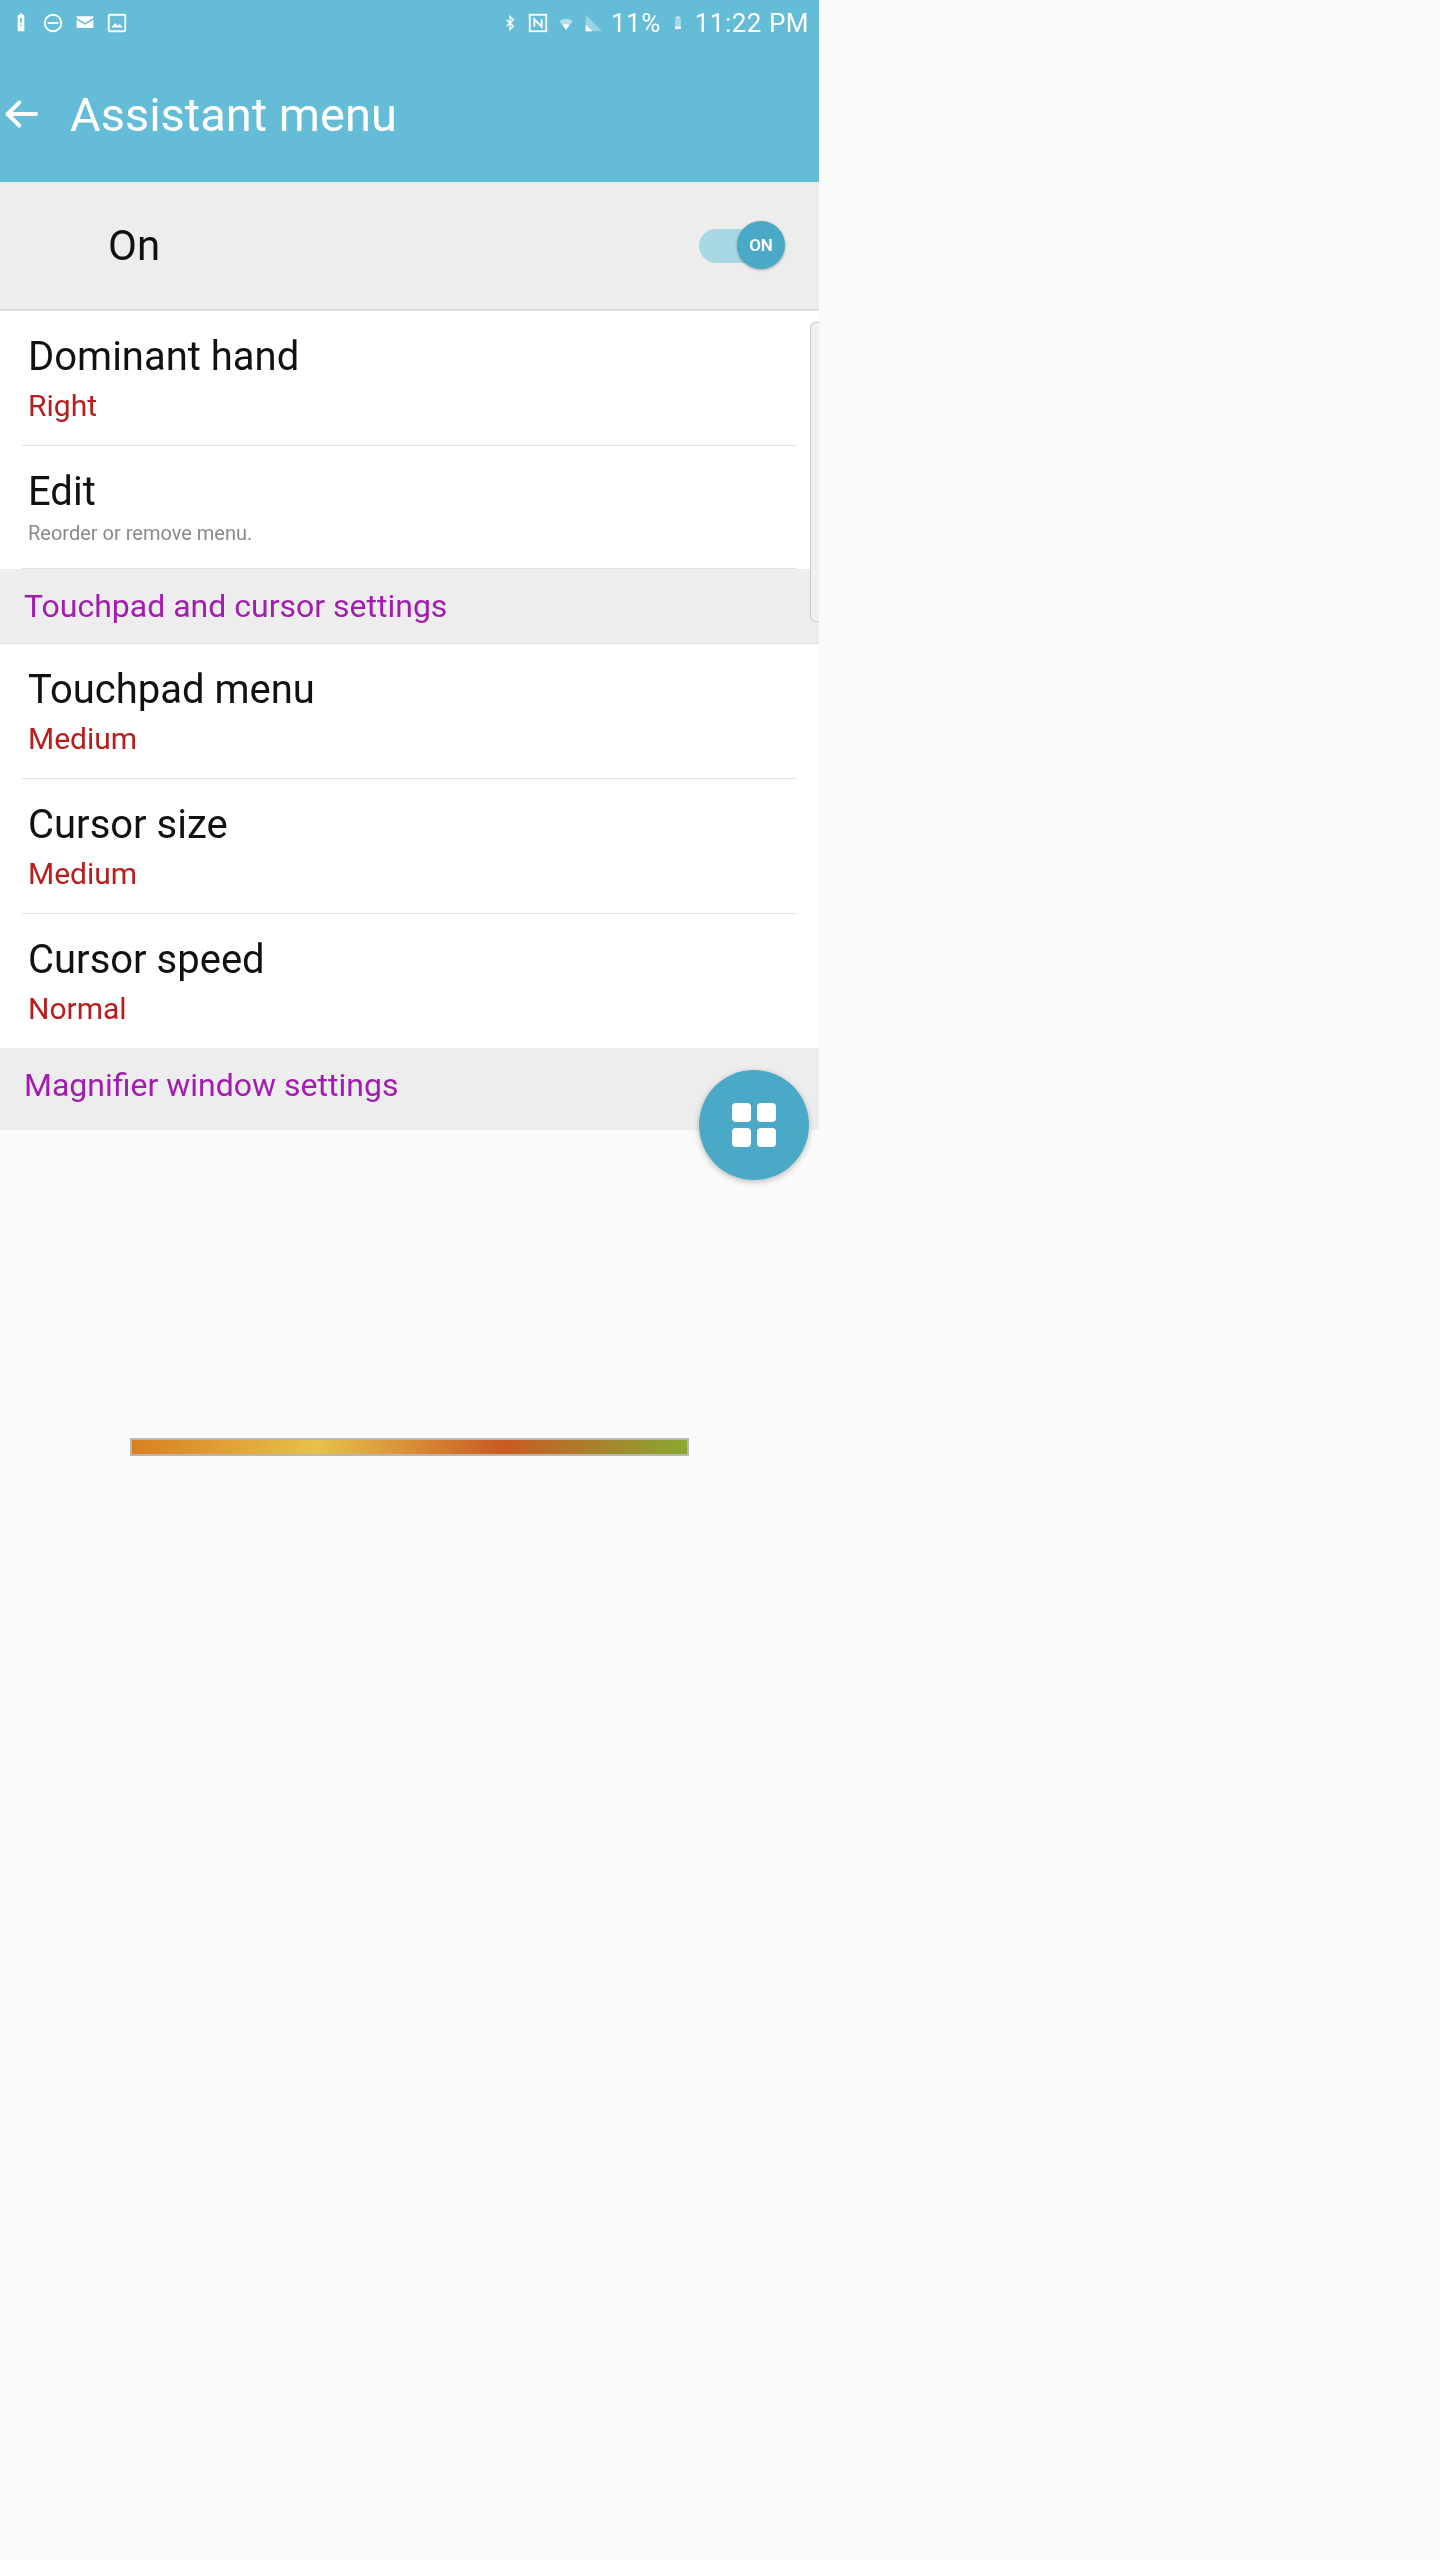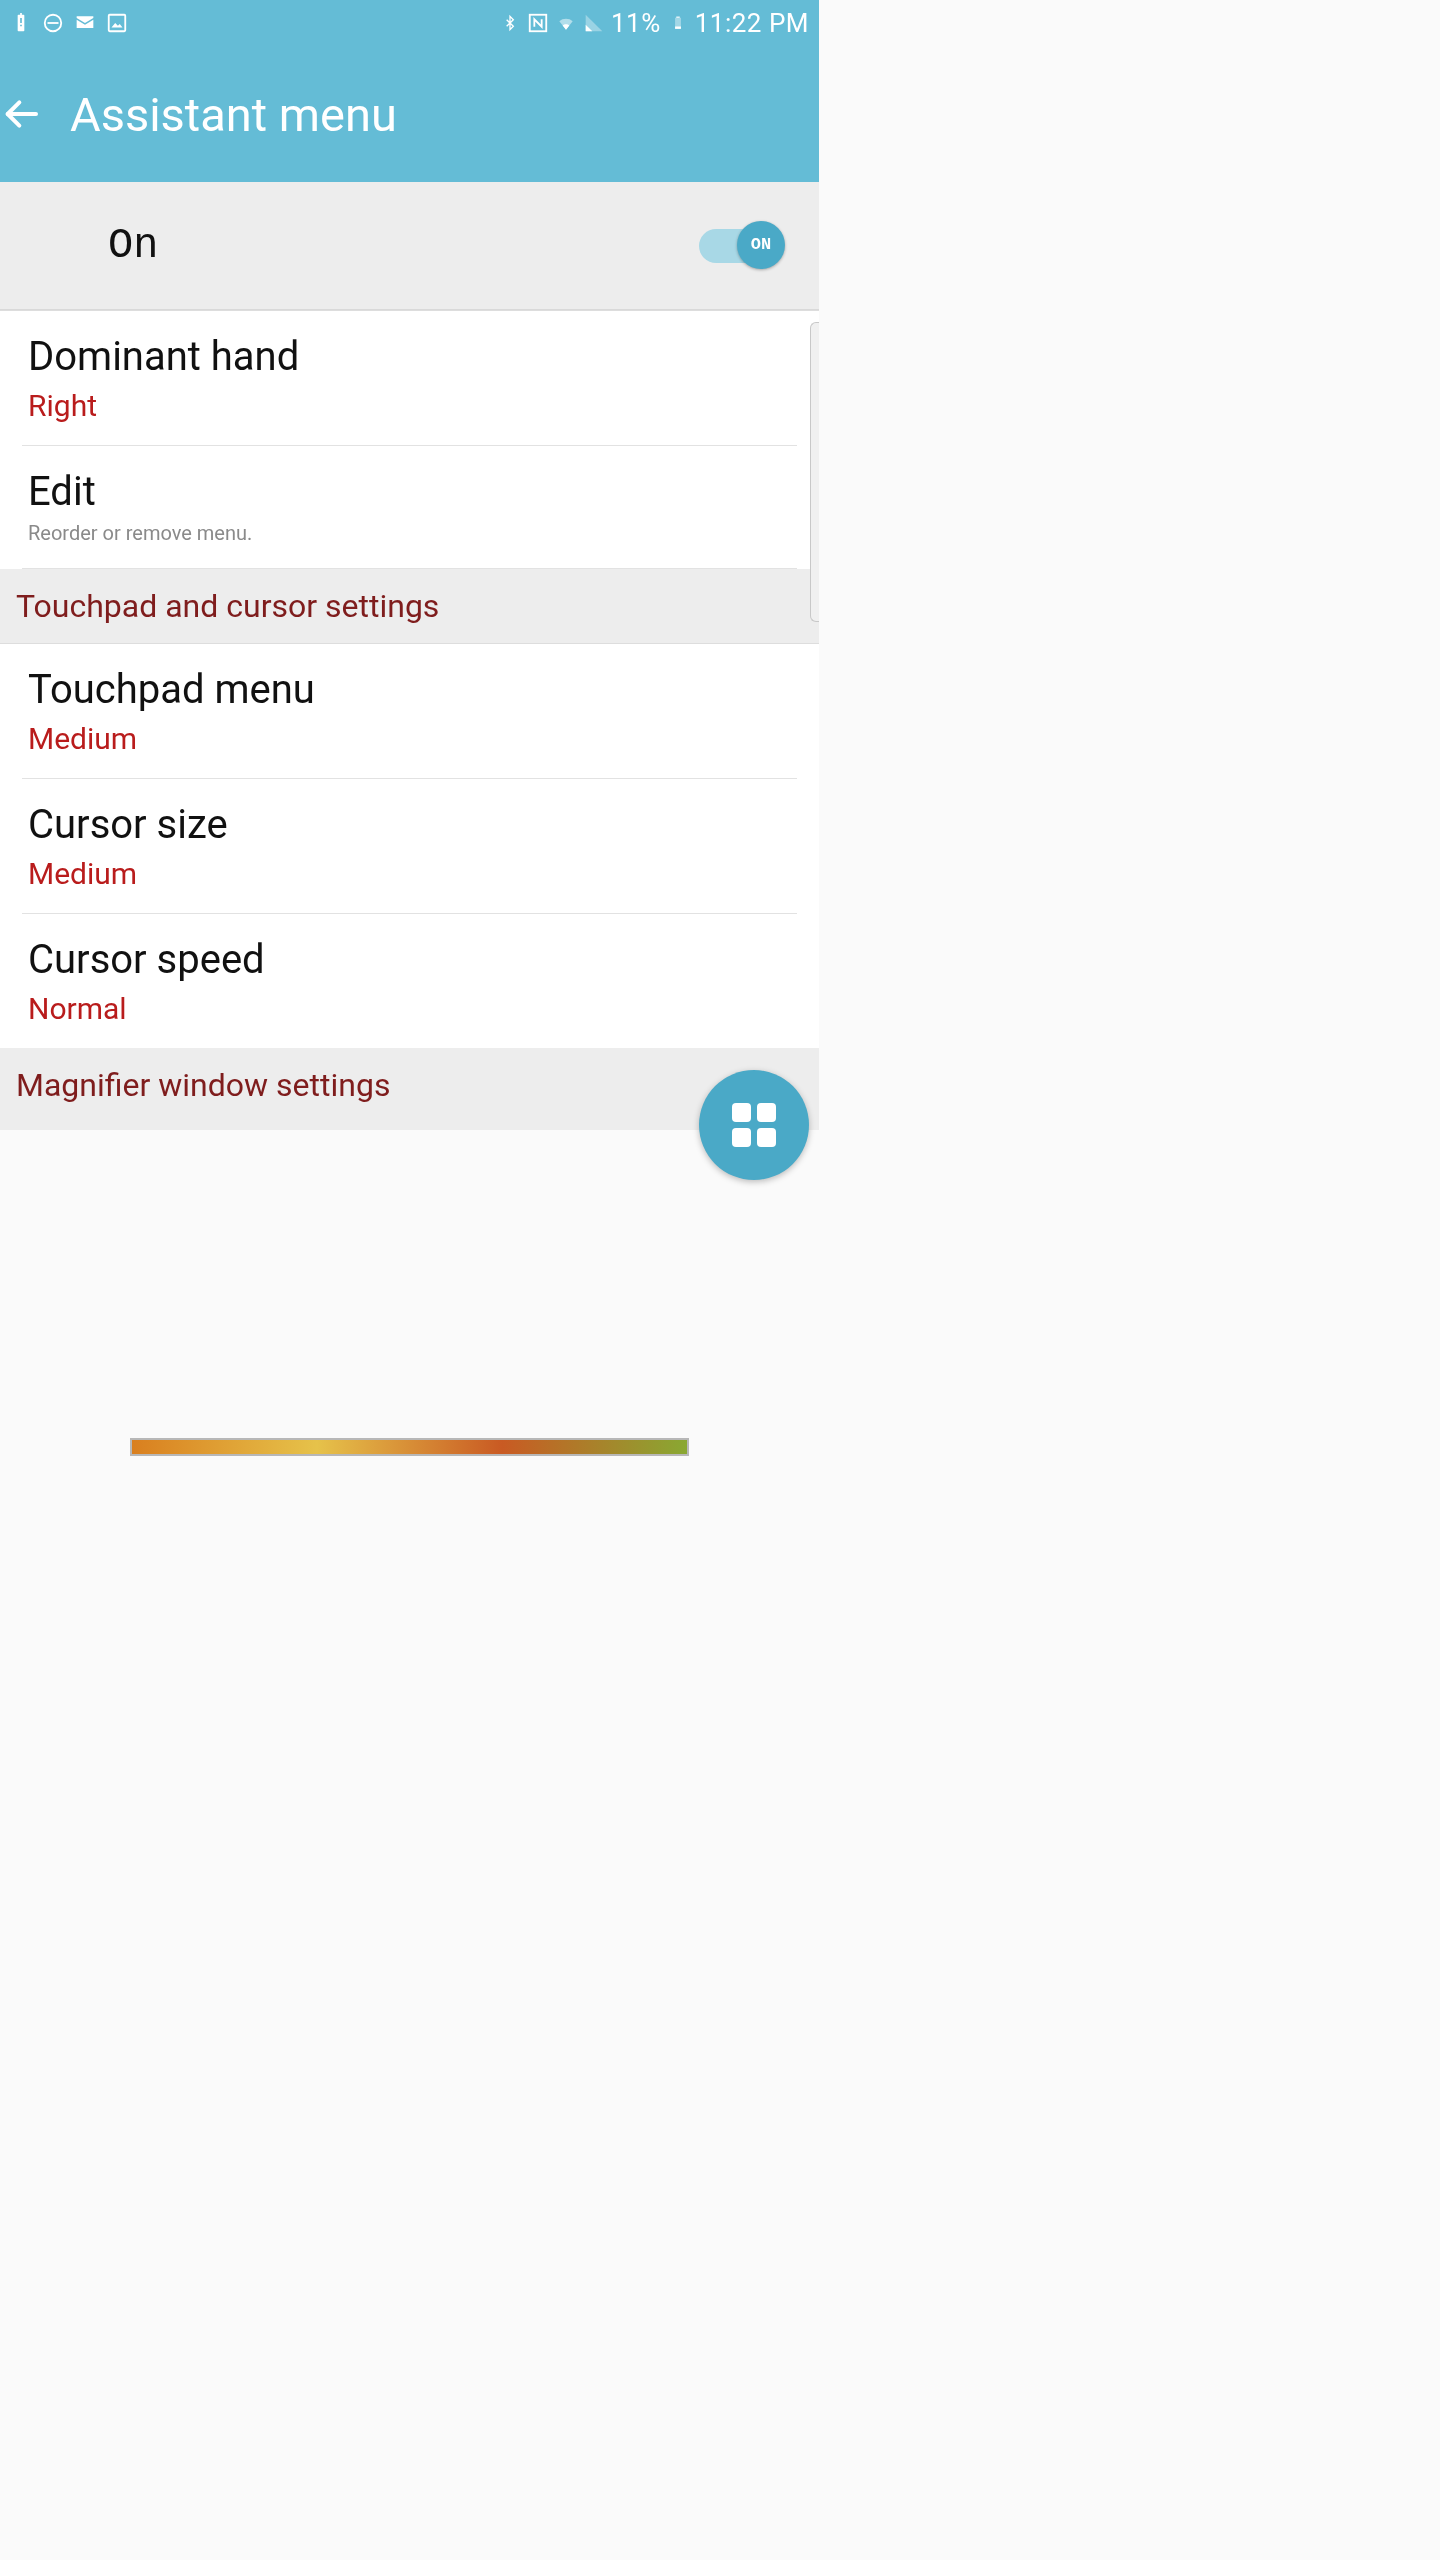--- a/index.html
+++ b/index.html
@@ -12,36 +12,36 @@
   .status-right { margin-left:auto; display:flex; gap:6px; align-items:center; font-size:26px; letter-spacing:0.5px; }
   .status-right .time { font-size:26px; font-weight:400; }
   .status-ico { width:22px; height:22px; display:inline-flex; align-items:center; justify-content:center; }
 
   
   .app-bar { height:136px; background:#64BCD6; display:flex; align-items:center; }
   .app-bar .back { width:42px; height:42px; color:#fff; display:flex; align-items:center; justify-content:center; margin-right:28px; }
   .app-bar .title { color:#fff; font-size:47px; font-weight:400; }
 
   
-  .master-row { background:#ededed; border-bottom:1px solid #d9d9d9; height:128px; display:flex; align-items:center; padding:0 38px 0 108px;font-family:Liberation Mono, monospace; }
+  .master-row { background:#ededed; border-bottom:1px solid #d9d9d9; height:128px; display:flex; align-items:center; padding:0 38px 0 108px; }
   .master-row .label { font-size:42px; color:#111; }
   .toggle { margin-left:auto; position:relative; width:82px; height:34px; }
   .toggle-track { position:absolute; inset:0; border-radius:20px; background:#a8d8e6; }
   .toggle-thumb { position:absolute; right:-4px; top:-8px; width:48px; height:48px; border-radius:50%; background:#4AA9C7; display:flex; align-items:center; justify-content:center; color:#fff; font-size:17px; font-weight:600; box-shadow:0 1px 3px rgba(0,0,0,.3); }
 
   .content { background:#fff; border-top:1px solid #ddd; }
 
   .setting { padding:22px 28px; position:relative; }
   .setting .title { font-size:40px; color:#111; }
   .setting .value-accent { font-size:30px; color:#b91c1c; margin-top:8px; }
   .setting .sub { font-size:20px; color:#8a8a8a; margin-top:6px; line-height:1.25; }
 
   .divider { height:1px; background:#e2e2e2; margin-left:22px; margin-right:22px; }
 
-  .section-header { background:#ededed; padding:18px 16px; font-size:32px; color:#7f1d1d; }
+  .section-header { background:#ededed; padding:18px 24px; font-size:32px; color:#a21caf; }
 
   .gap { height:8px; background:#ededed; }
 
   
   .fab { position:absolute; width:110px; height:110px; border-radius:50%; background:#4AA9C7; right:10px; top:1070px; display:flex; align-items:center; justify-content:center; box-shadow:0 2px 6px rgba(0,0,0,.25); }
   .fab-grid { width:44px; height:44px; display:grid; grid-template-columns:1fr 1fr; grid-template-rows:1fr 1fr; gap:6px; }
   .fab-grid span { background:#fff; border-radius:4px; }
 
   .bottom-strip { position:absolute; left:130px; right:130px; bottom:0; height:18px; background:linear-gradient(90deg,#d97f1f,#e6c24a,#c95a23,#89a832); border:2px solid #b7b7b7; }
 

